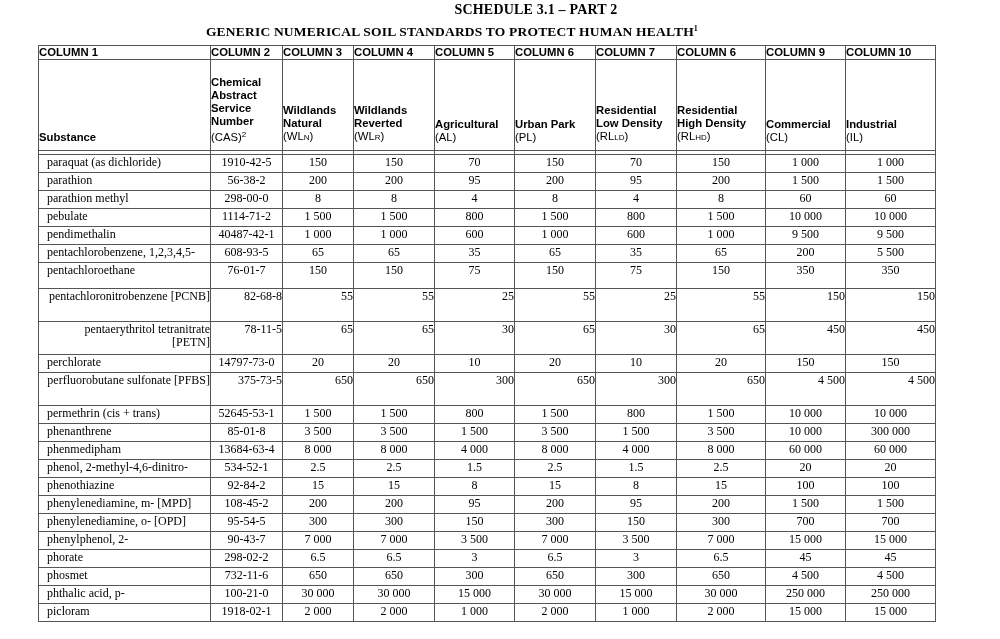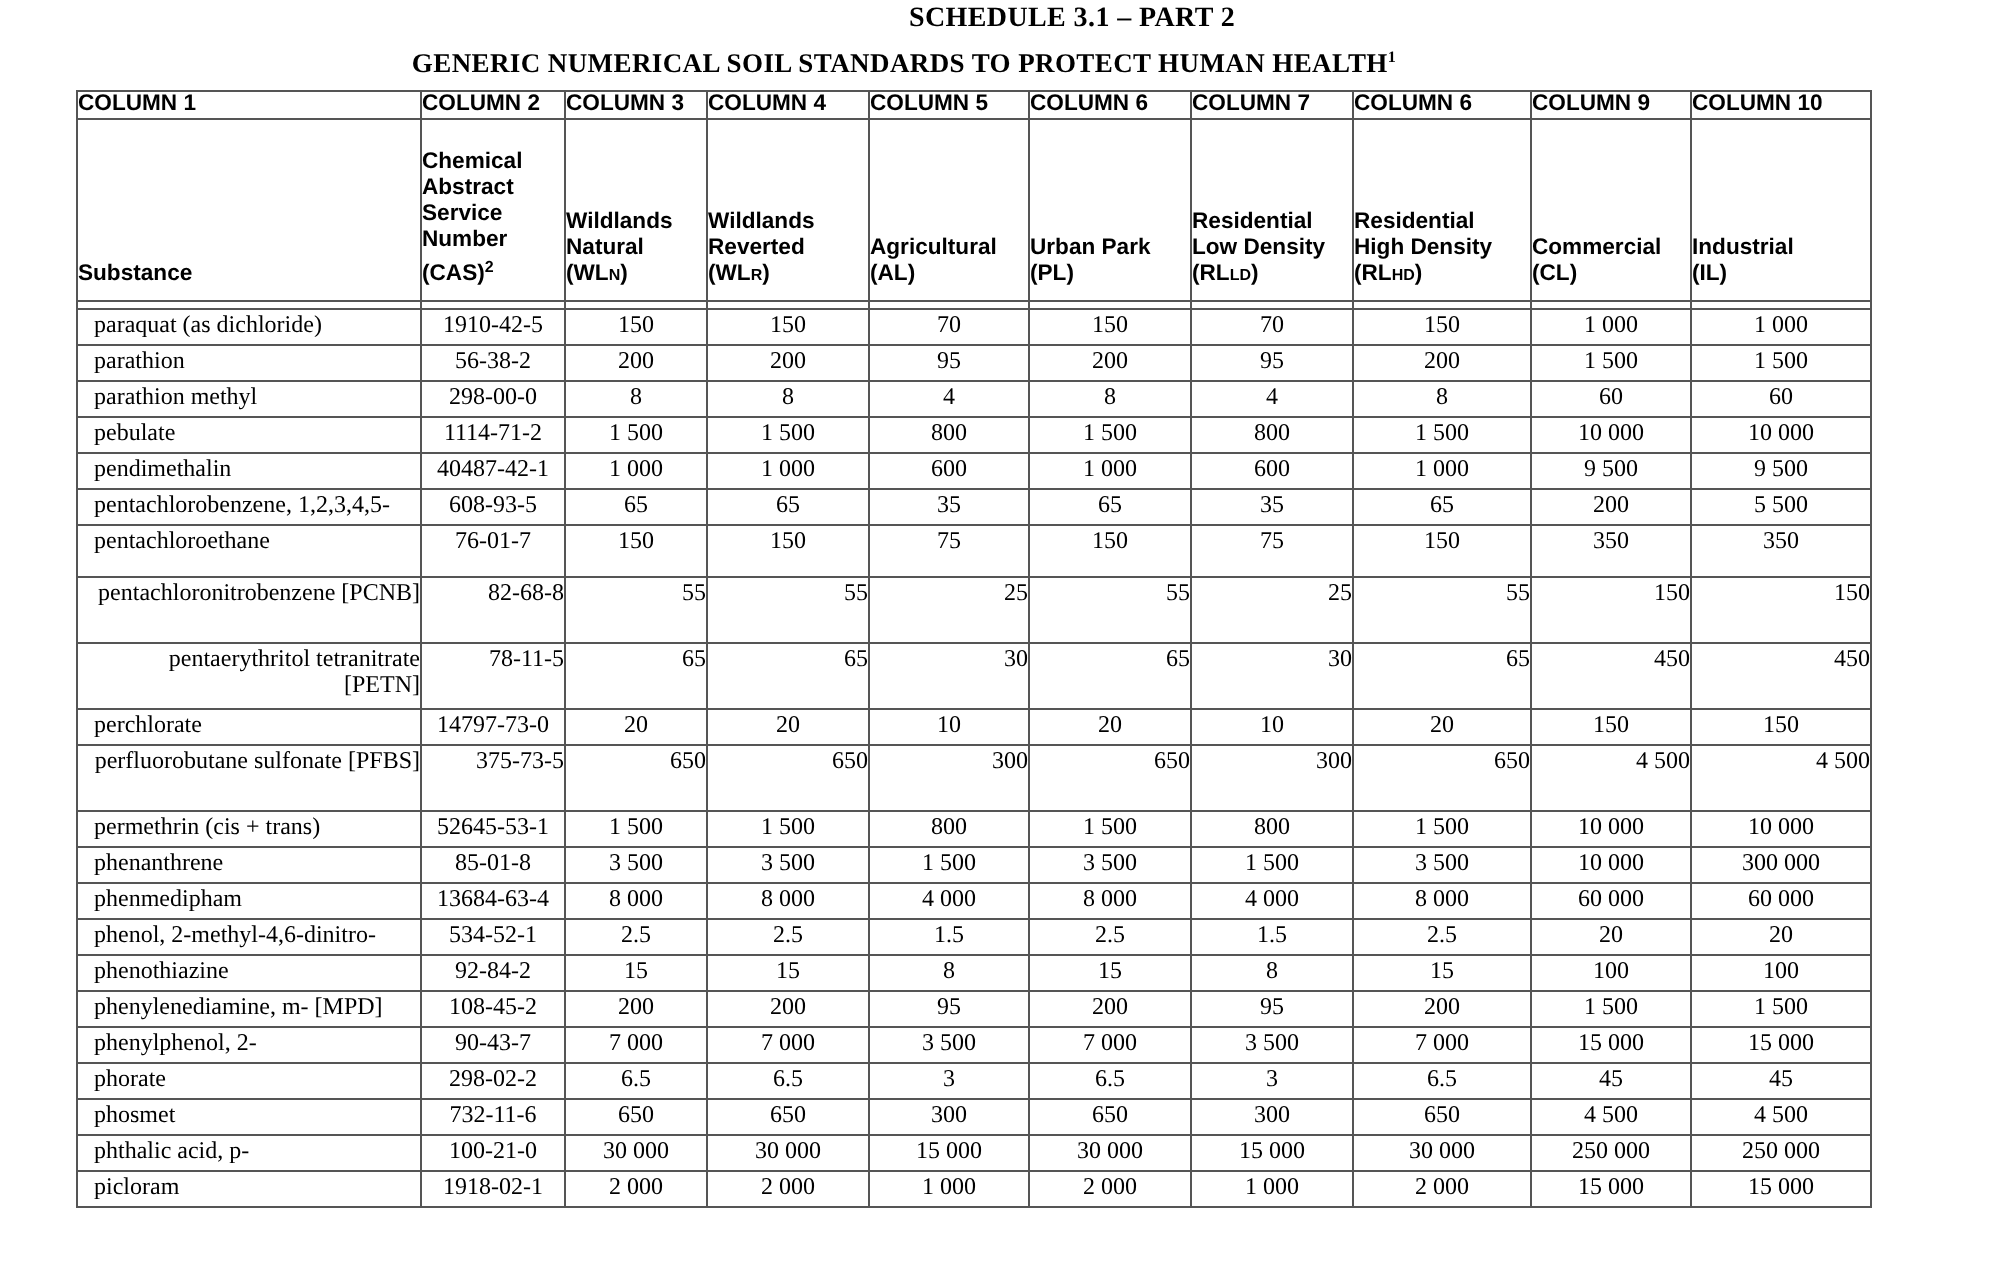--- a/index.html
+++ b/index.html
@@ -5,21 +5,21 @@
   html, body { margin: 0; padding: 0; background: #ffffff; }
   body { width: 1000px; height: 639px; overflow: hidden; position: relative; font-family: "Liberation Serif", serif; color: #000; }
   .title { position: absolute; left: 0; width: 1000px; top: 2px; text-align: center; font-weight: bold; font-size: 14px; letter-spacing: 0.2px; padding-left: 36px; }
   .subtitle { position: absolute; left: 0; width: 904px; top: 24px; text-align: center; font-weight: bold; font-size: 13.5px; letter-spacing: 0.2px; }
   .subtitle sup { font-size: 8px; vertical-align: 5px; }
   table { position: absolute; left: 38px; top: 45px; border-collapse: collapse; table-layout: fixed; width: 897px; }
   td, th { border: 1px solid #555; padding: 0; }
   th { font-family: "Liberation Sans", sans-serif; font-weight: bold; font-size: 11.3px; text-align: left; line-height: 13px; }
   th.colnum { height: 13px; }
   th.hdr { height: 84px; vertical-align: bottom; padding-bottom: 6px; }
-  th.hdr .norm { font-weight: bold; }
+  th.hdr .norm { font-weight: normal; }
   th.hdr sub { font-size: 8px; vertical-align: baseline; text-transform: uppercase; }
   th.hdr sup { font-size: 8px; vertical-align: 4px; }
   tr.sep td { height: 3px; border-left: 1px solid #555; border-right: 1px solid #555; }
   tbody td { font-size: 12px; line-height: 13px; height: 16px; text-align: center; vertical-align: top; padding-top: 1px; }
   tbody td.sub { text-align: left; padding-left: 8px; }
   tbody tr.tall td { height: 31px; text-align: right; }
   tbody tr.mid td { height: 24px; }
 </style>
 </head>
 <body>
@@ -306,20 +306,32 @@
         <td>200</td>
         <td>200</td>
         <td>95</td>
         <td>200</td>
         <td>95</td>
         <td>200</td>
         <td>1 500</td>
         <td>1 500</td>
       </tr>
       <tr>
+        <td class="sub">phenylenediamine, o- [OPD]</td>
+        <td>95-54-5</td>
+        <td>300</td>
+        <td>300</td>
+        <td>150</td>
+        <td>300</td>
+        <td>150</td>
+        <td>300</td>
+        <td>700</td>
+        <td>700</td>
+      </tr>
+      <tr>
         <td class="sub">phenylphenol, 2-</td>
         <td>90-43-7</td>
         <td>7 000</td>
         <td>7 000</td>
         <td>3 500</td>
         <td>7 000</td>
         <td>3 500</td>
         <td>7 000</td>
         <td>15 000</td>
         <td>15 000</td>

